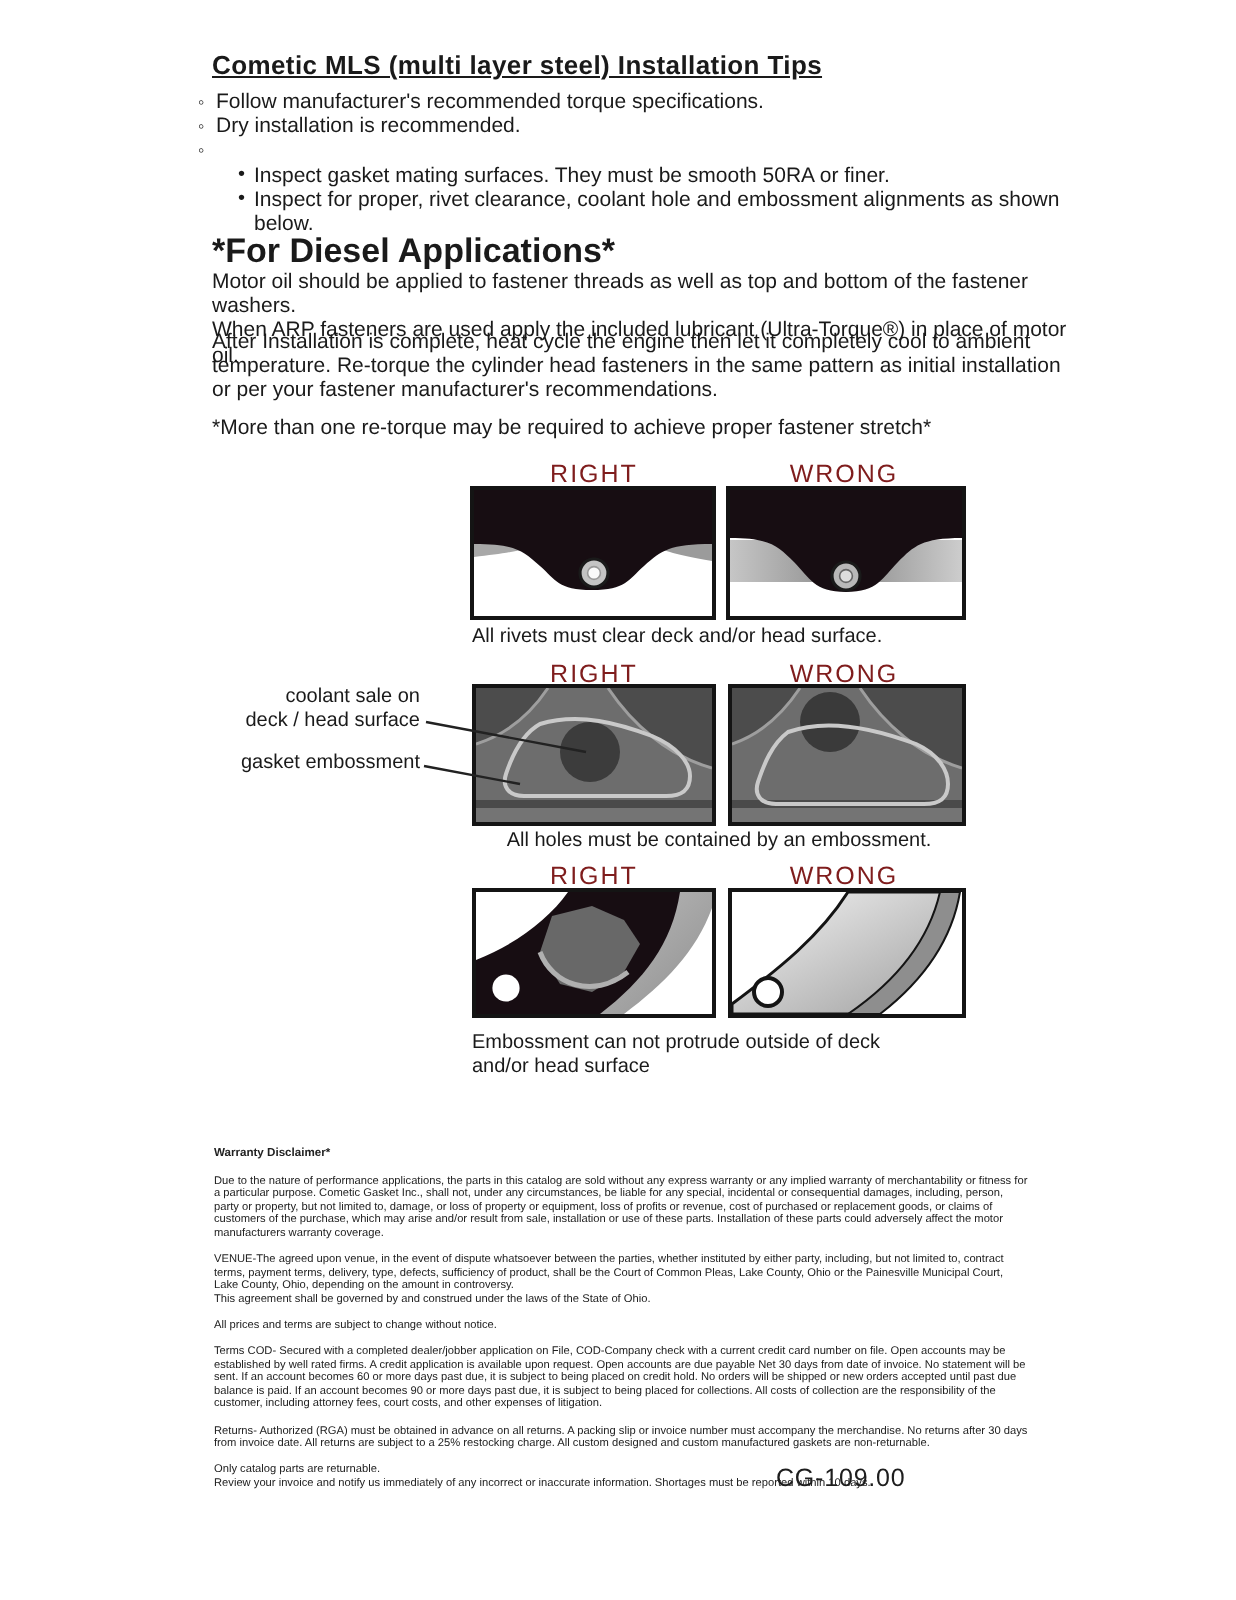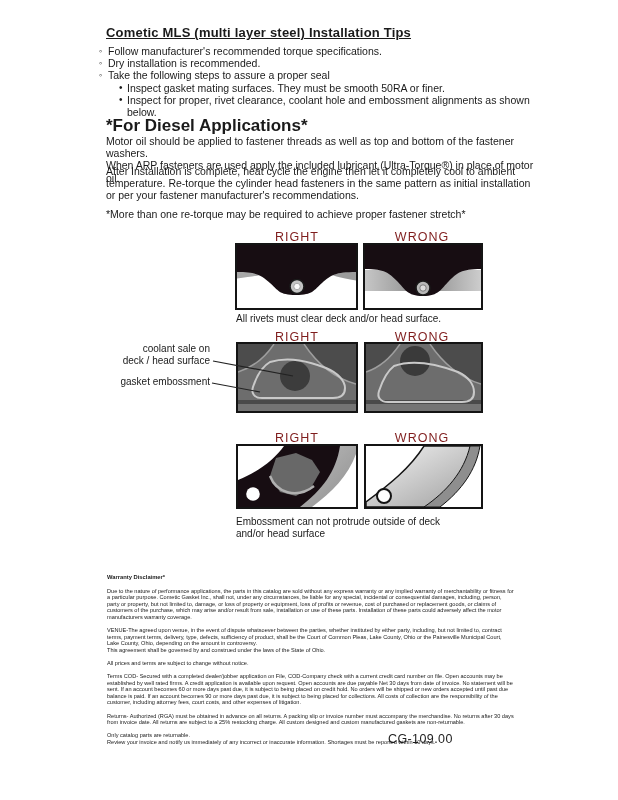--- a/index.html
+++ b/index.html
@@ -41,21 +41,20 @@
     <div class="b-row">
       <span class="marker">◦</span>
       <span>Follow manufacturer's recommended torque specifications.</span>
     </div>
     <div class="b-row">
       <span class="marker">◦</span>
       <span>Dry installation is recommended.</span>
     </div>
     <div class="b-row">
       <span class="marker">◦</span>
-      <span>Take the following steps to assure a proper seal</span>
     </div>
     <div class="b-row sub">
       <span class="marker">•</span>
       <span>Inspect gasket mating surfaces.  They must be smooth 50RA or finer.</span>
     </div>
     <div class="b-row sub">
       <span class="marker">•</span>
       <span>Inspect for proper, rivet clearance, coolant hole and embossment alignments as shown below.</span>
     </div>
   </div>
@@ -137,20 +136,21 @@
       <circle cx="49" cy="17" r="15" fill="#3a3a3a"></circle>
       <path d="M28,22 C50,14 76,22 92,28 C103,33 108,41 108,48 C108,55 104,58 96,58 L22,58 C14,58 11,53 13,47 C16,38 20,28 28,22 Z" fill="none" stroke="#c9c9c9" stroke-width="2"></path>
     </svg>
   </div>
 
   <svg class="abs" style="left:0;top:330px;pointer-events:none;" width="618" height="110" viewBox="0 0 618 110">
     <line x1="213" y1="31" x2="293" y2="46" stroke="#222222" stroke-width="1.2"></line>
     <line x1="212" y1="53" x2="260" y2="62" stroke="#222222" stroke-width="1.2"></line>
   </svg>
 
+  <div class="abs caption" style="left:236px;top:415px;width:247px;text-align:center;">All holes must be contained by an embossment.</div>
 
   <div class="abs dg-label" style="left:262px;top:431px;width:70px;">RIGHT</div>
   <div class="abs dg-label" style="left:387px;top:431px;width:70px;">WRONG</div>
 
   <div class="abs panel" style="left:236px;top:444px;width:122px;height:65px;">
     <svg width="118" height="61" viewBox="0 0 118 61">
       <defs>
         <linearGradient id="g3" x1="0" y1="0" x2="1" y2="1">
           <stop offset="0" stop-color="#bdbdbd"></stop>
             <stop offset="1" stop-color="#8f8f8f"></stop>

